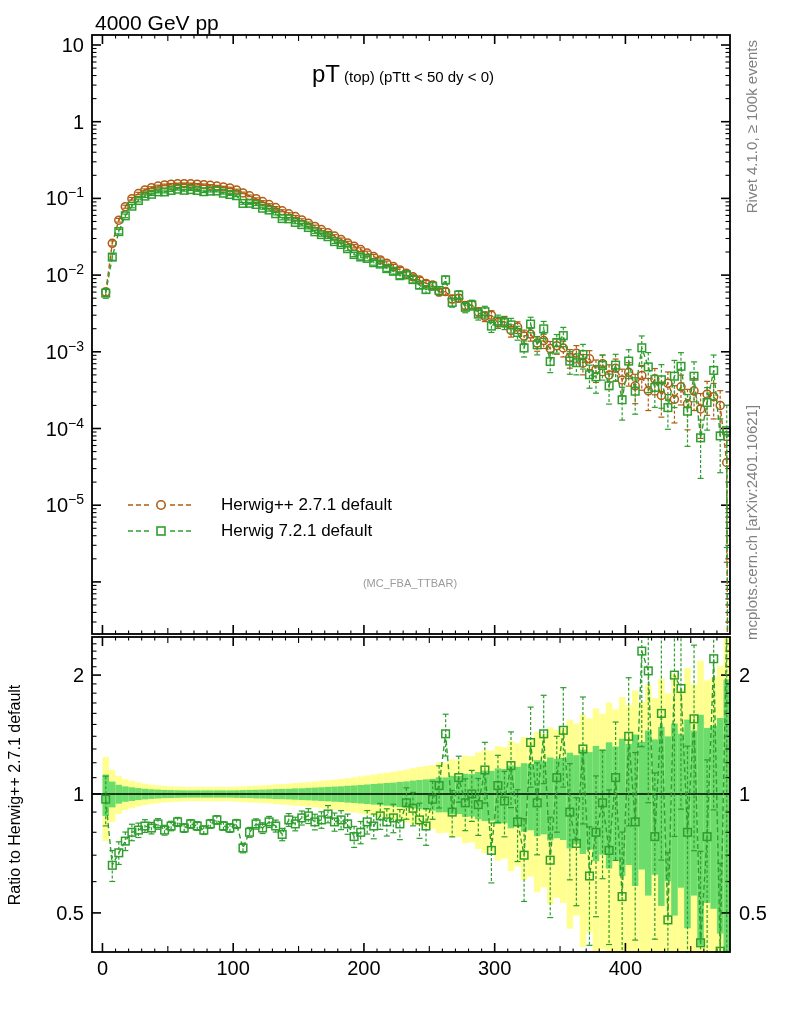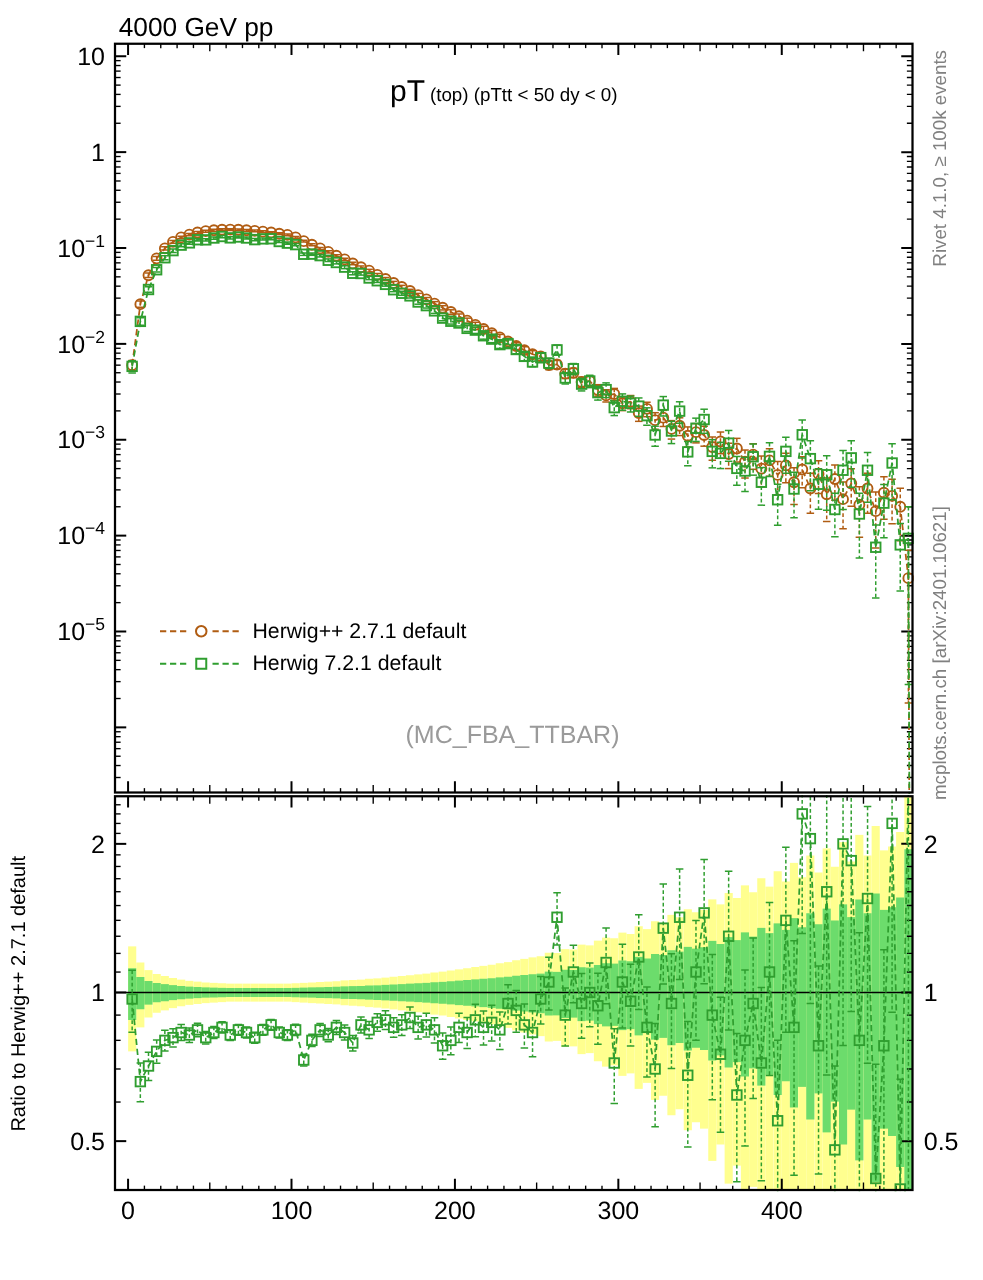--- a/index.html
+++ b/index.html
@@ -5,23 +5,23 @@
   html,body{margin:0;padding:0;background:#fff;}
   .page{position:relative;width:786px;height:1024px;background:#fff;overflow:hidden;
         font-family:"Liberation Sans",sans-serif;color:#000;}
   .hdr{position:absolute;top:11px;font-size:21px;white-space:nowrap;}
   .hdr-left{left:95px;}
   .hdr-right{right:56px;}
   .obs-title{position:absolute;top:60px;left:143px;width:520px;text-align:center;white-space:nowrap;}
   .obs-big{font-size:24px;text-align:right;}
   .obs-small{font-size:15px;margin-left:4px;}
   .watermark{position:absolute;top:577px;left:250px;width:320px;text-align:center;
-             color:#9a9a9a;font-size:20px;}
+             color:#9a9a9a;font-size:11px;}
   .legend{position:absolute;left:126px;top:492px;}
-  .legend-row{display:flex;align-items:center;height:26px;gap:6px;font-size:17px;white-space:nowrap;}
+  .legend-row{display:flex;align-items:center;height:26px;gap:25px;font-size:17px;white-space:nowrap;}
   svg.chart{position:absolute;left:0;top:0;}
   svg text{font-family:"Liberation Sans",sans-serif;}
 </style>
 </head>
 <body>
 
 <div class="page">
 
   <svg class="chart" id="chartSvg" width="786" height="1024" viewBox="0 0 786 1024">
       <defs>

